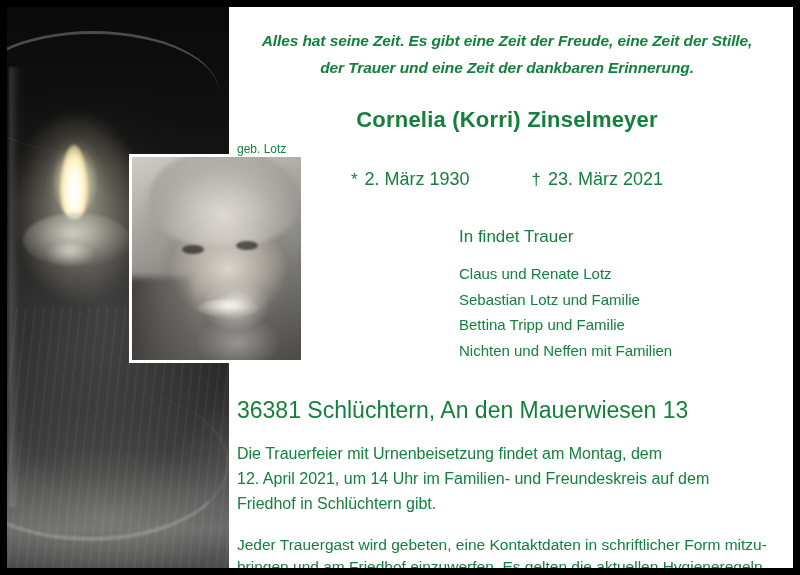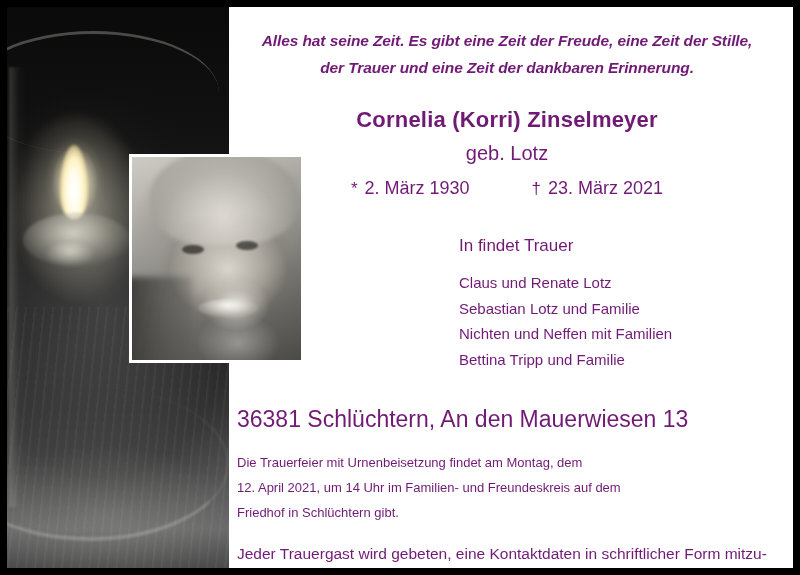--- a/index.html
+++ b/index.html
@@ -191,42 +191,42 @@
   }
   
   #text-column {
     position: absolute;
     left: 222px;
     top: 0;
     width: 564px;
     height: 561px;
     padding: 18px 16px 0 8px;
     box-sizing: border-box;
-    color: #701a75;
+    color: #15803d;
   }
   .verse {
     text-align: center;
     font-style: italic;
     font-weight: bold;
     font-size: 15.5px;
     line-height: 23px;
     letter-spacing: -0.1px;
     padding: 4px 4px 0 4px;
   }
   #name {
     text-align: center;
     font-weight: bold;
     font-size: 22px;
     letter-spacing: 0.2px;
     margin-top: 28px;
     white-space: nowrap;
   }
   #maiden-name {
-    text-align: center;
-    font-size: 20px;
+    text-align: left;
+    font-size: 12px;
     margin-top: 9px;
   }
   #dates-row {
     display: flex;
     justify-content: center;
     align-items: flex-end;
     gap: 62px;
     margin-top: 13px;
     font-size: 18px;
   }
@@ -250,21 +250,21 @@
     line-height: 25.5px;
     white-space: nowrap;
   }
   #address {
     margin-top: 34px;
     padding-left: 0px;
     font-size: 23px;
   }
   #ceremony {
     margin-top: 17px;
-    font-size: 13px;
+    font-size: 16px;
     line-height: 25px;
   }
   #guest-note {
     margin-top: 18px;
     font-size: 15.5px;
     line-height: 22px;
   }
 </style>
 </head>
 <body>
@@ -308,22 +308,22 @@
       </div>
       <div class="date-cell">
         <span class="date-symbol">†</span><span>23. März 2021</span>
       </div>
     </div>
 
     <div id="mourning-block">
       <div id="mourning-title">In findet Trauer</div>
       <div class="mourner">Claus und Renate Lotz</div>
       <div class="mourner">Sebastian Lotz und Familie</div>
+      <div class="mourner">Bettina Tripp und Familie</div>
       <div class="mourner">Nichten und Neffen mit Familien</div>
-      <div class="mourner">Bettina Tripp und Familie</div>
     </div>
 
     <div id="address">36381 Schlüchtern, An den Mauerwiesen 13</div>
 
     <div id="ceremony">
       <div>Die Trauerfeier mit Urnenbeisetzung findet am Montag, dem</div>
       <div>12. April 2021, um 14 Uhr im Familien- und Freundeskreis auf dem</div>
       <div>Friedhof in Schlüchtern gibt.</div>
     </div>
 

